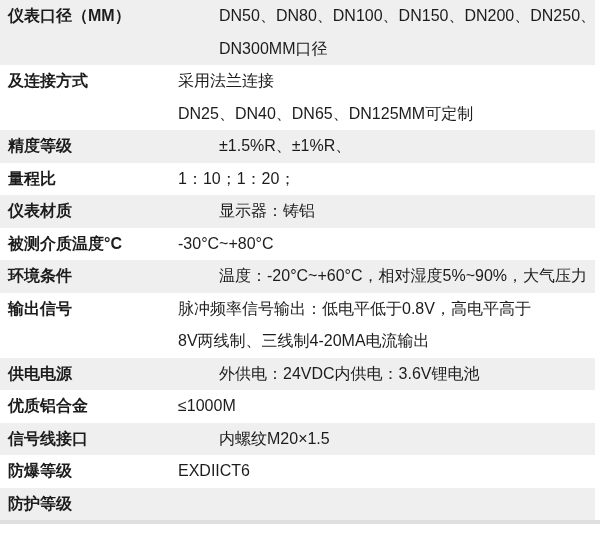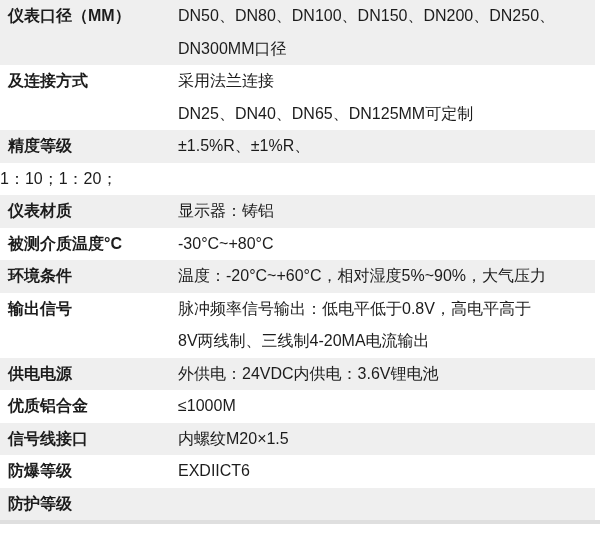--- a/index.html
+++ b/index.html
@@ -15,20 +15,21 @@
     overflow: hidden;
     box-sizing: border-box;
   }
   .row {
     display: flex;
     margin-right: 5px;
     color: var(--text-color, #1c1c1c);
   }
   .row.shade {
     background: var(--row-shade, #efefef);
+    gap: 41px;
   }
   .cell-label {
     width: 170px;
     flex: 0 0 170px;
     padding-left: 8px;
     font-weight: bold;
     font-size: 16px;
     line-height: 32.5px;
     white-space: nowrap;
     overflow: hidden;
@@ -71,20 +72,21 @@
   </div>
 
   <div class="row shade">
     <div class="cell-label">精度等级</div>
     <div class="cell-value">
       <div class="value-line">±1.5%R、±1%R、</div>
     </div>
   </div>
 
   <div class="row">
+    <div class="cell-label">量程比</div>
     <div class="cell-value">
       <div class="value-line">1：10；1：20；</div>
     </div>
   </div>
 
   <div class="row shade">
     <div class="cell-label">仪表材质</div>
     <div class="cell-value">
       <div class="value-line">显示器：铸铝</div>
     </div>

